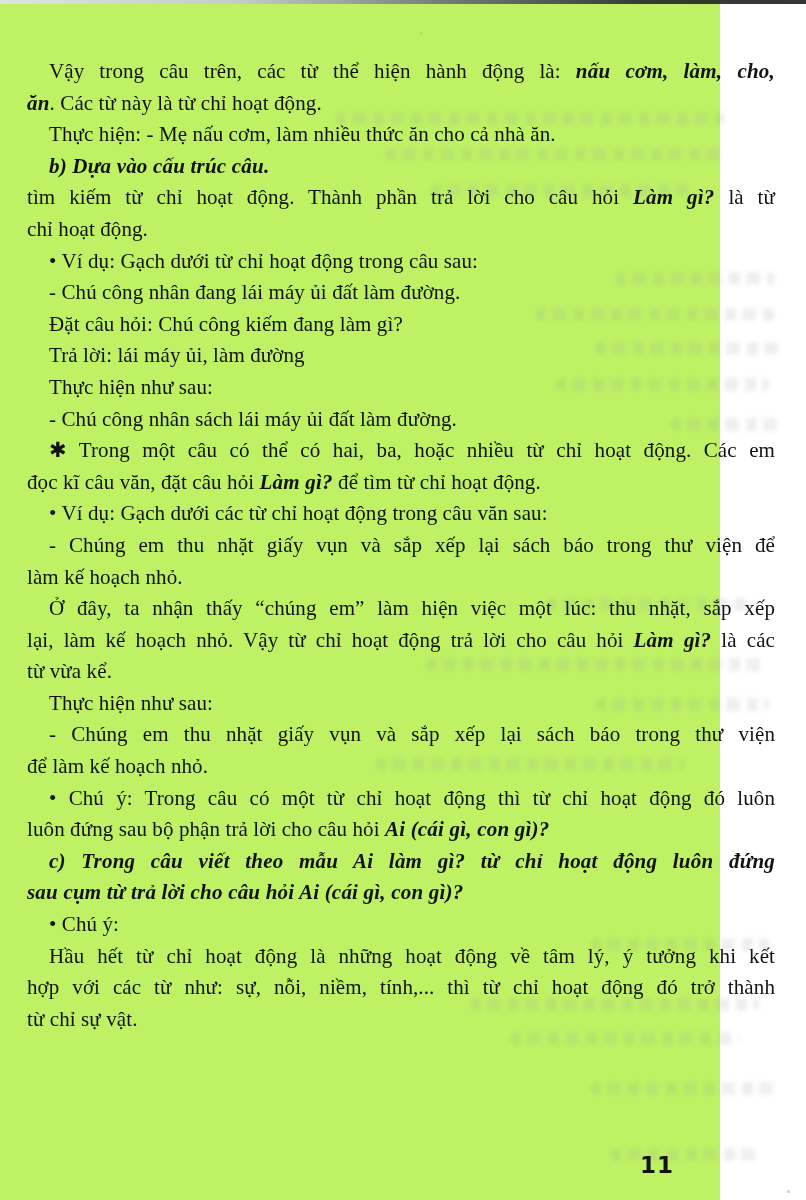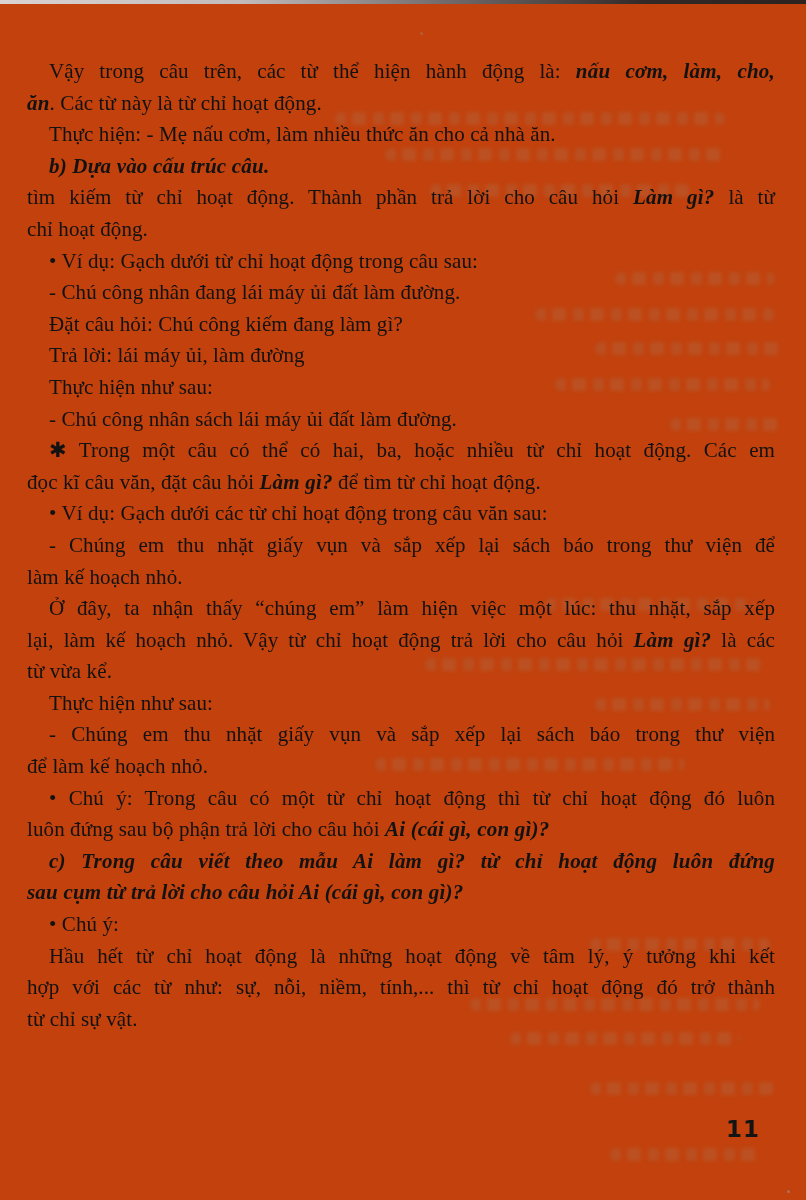--- a/index.html
+++ b/index.html
@@ -5,23 +5,23 @@
   html, body {
     margin: 0;
     padding: 0;
     width: 806px;
     height: 1200px;
     overflow: hidden;
     background: #ffffff;
   }
   .page {
     position: relative;
-    width: 806px;
+    width: 720px;
     height: 1200px;
-    background: #c2410c;
+    background: #bef264;
     font-family: "Liberation Serif", "DejaVu Serif", serif;
     color: #121212;
   }
   .scan-edge-top {
     position: absolute;
     top: 0; left: 0;
     width: 806px; height: 4px;
     background: linear-gradient(90deg, #dde3e8 0%, #c2c9cf 30%, #6a7076 55%, #23272b 80%, #1c2023 100%);
     opacity: 0.9;
   }
@@ -42,21 +42,21 @@
   .line.j { text-align-last: justify; }
   .line.indent { text-indent: 22px; }
   .line span { font-style: normal; font-weight: normal; }
   .line span.bi { font-weight: bold; font-style: italic; letter-spacing: 0.2px; }
   .line span.u {
     text-underline-offset: 4px;
     text-decoration-thickness: 1.6px;
   }
   .page-number {
     position: absolute;
-    top: 1116px;
+    top: 1152px;
     right: 46px;
     font-family: "DejaVu Sans", sans-serif;
     font-weight: bold;
     font-size: 23px;
     letter-spacing: 1px;
     color: #141414;
   }
   
   .bleed-layer { position: absolute; inset: 0; pointer-events: none; }
   .bleed {

